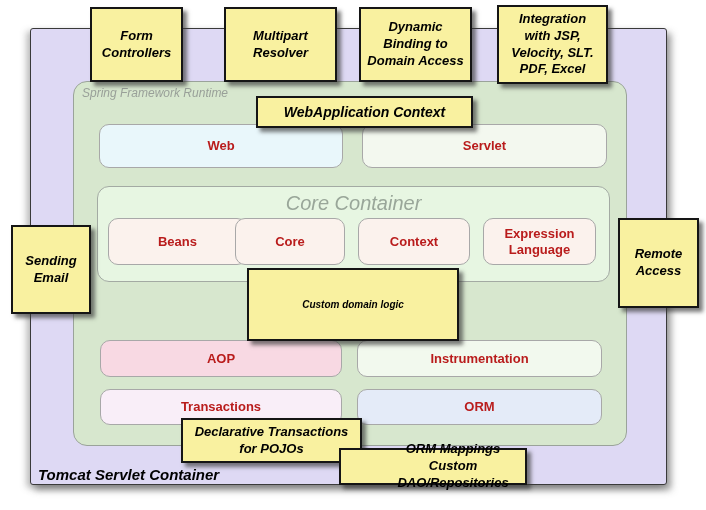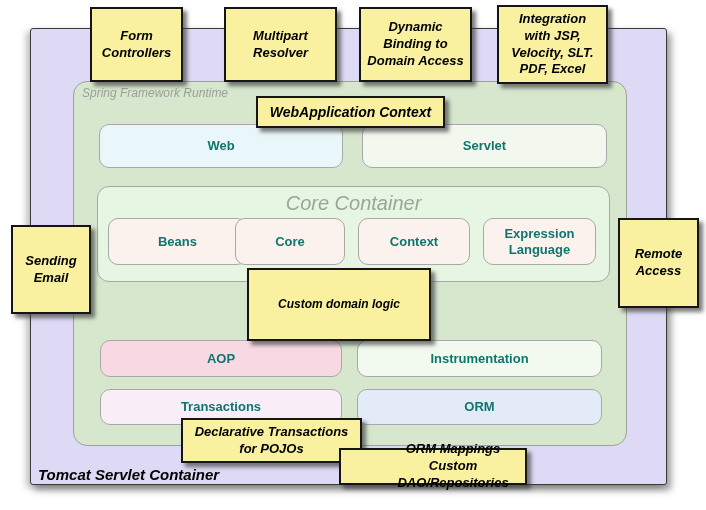--- a/index.html
+++ b/index.html
@@ -32,21 +32,21 @@
     position:absolute; left:8px; top:4px;
     font-size:12px; font-style:italic; color:#99a099;
   }
 
   
   .box {
     position:absolute; border:1px solid #a8a8a8; border-radius:10px;
     display:flex; align-items:center; justify-content:center;
     text-align:center; padding:2px 4px;
   }
-  .box span { color:#0f766e; font-weight:bold; font-size:13px; line-height:1.2; }
+  .box span { color:#b91c1c; font-weight:bold; font-size:13px; line-height:1.2; }
 
   .web            { left:25px;  top:42px;  width:244px; height:44px; background:var(--web-blue,#e9f7fb); }
   .servlet        { left:288px; top:42px;  width:245px; height:44px; background:var(--servlet-fill,#f3f8ef); }
 
   .core-wrap {
     position:absolute; left:23px; top:104px; width:513px; height:96px;
     background:var(--core-green,#e7f6e2);
     border:1px solid #a3aaa3; border-radius:12px;
   }
   .core-title {
@@ -71,24 +71,24 @@
     box-shadow:4px 4px 4px rgba(55,55,55,.65);
     display:flex; align-items:center; justify-content:center;
     text-align:center; white-space:pre-line;
     font-size:13px; font-weight:bold; font-style:italic; color:#000;
     line-height:1.3; padding:2px;
   }
   .n-form     { left:90px;  top:7px;   width:93px; height:75px; }
   .n-multi    { left:224px; top:7px;   width:113px; height:75px; }
   .n-dynamic  { left:359px; top:7px;   width:113px; height:75px; }
   .n-integ    { left:497px; top:5px;   width:111px; height:79px; }
-  .n-webapp   { left:256px; top:96px;  width:189px; height:32px; font-size:14px; }
+  .n-webapp   { left:256px; top:96px;  width:217px; height:32px; font-size:14px; }
   .n-email    { left:11px;  top:225px; width:80px;  height:89px; }
   .n-remote   { left:618px; top:218px; width:81px;  height:90px; }
-  .n-custom   { left:247px; top:268px; width:184px; height:73px; font-size:12px; }
+  .n-custom   { left:247px; top:268px; width:212px; height:73px; font-size:10px; }
   .n-declare  { left:181px; top:418px; width:181px; height:45px; }
   .n-ormmap   { left:339px; top:448px; width:188px; height:37px;padding-left:42px; }
 </style>
 </head>
 <body>
 
 <div class="stage">
 
   <div class="tomcat">
 

